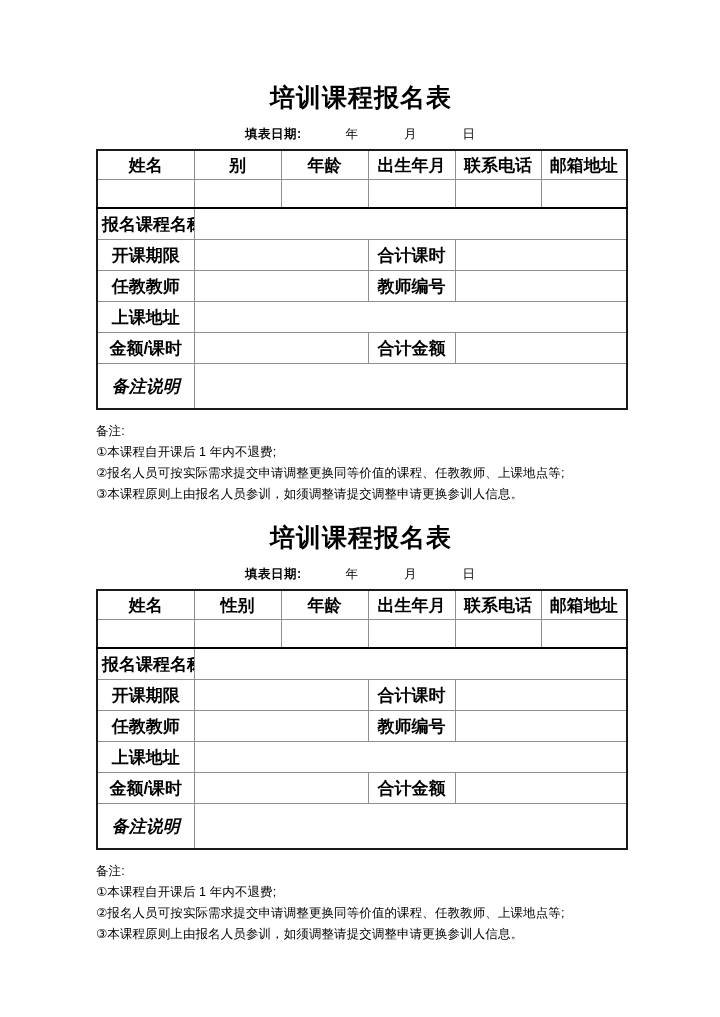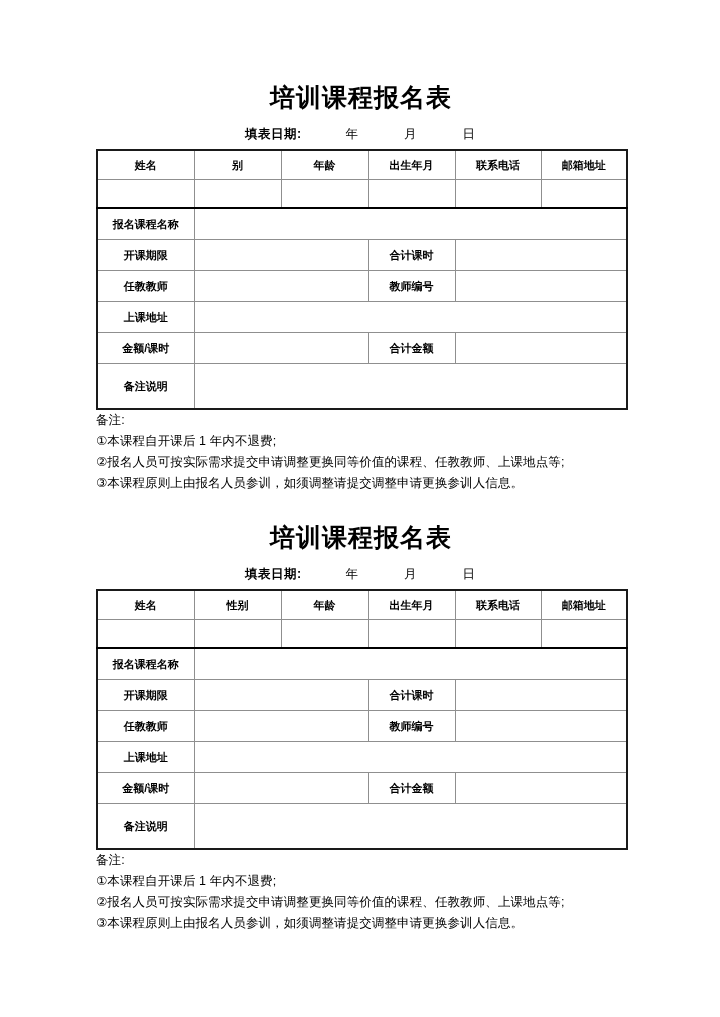--- a/index.html
+++ b/index.html
@@ -66,21 +66,21 @@
   table.form-table {
     width: 530px;
     border-collapse: collapse;
     table-layout: fixed;
     border: 2px solid #1a1a1a;
     background: #ffffff;
   }
   table.form-table td {
     border: 1px solid #8f8f8f;
     padding: 0 4px;
-    font-size: 11px;
+    font-size: 17px;
     text-align: center;
     vertical-align: middle;
     background: #ffffff;
     overflow: hidden;
     white-space: nowrap;
   }
   td.hdr {
     font-weight: bold;
     height: 28px;
   }
@@ -90,25 +90,26 @@
   tr.section-break td {
     border-top: 2px solid #000000;
   }
   td.label {
     font-weight: bold;
     height: 30px;
   }
   td.label-tall {
     font-weight: bold;
     height: 44px;
+    font-style: italic;
   }
   td.fill { }
 
   .notes {
-    margin: 0 0 0 0;
+    margin: 11px 0 0 0;
     padding: 0;
     font-size: 12.5px;
     line-height: 21px;
     text-align: left;
   }
   .notes .note-line {
     white-space: nowrap;
     letter-spacing: 0.1px;
   }
 </style>

